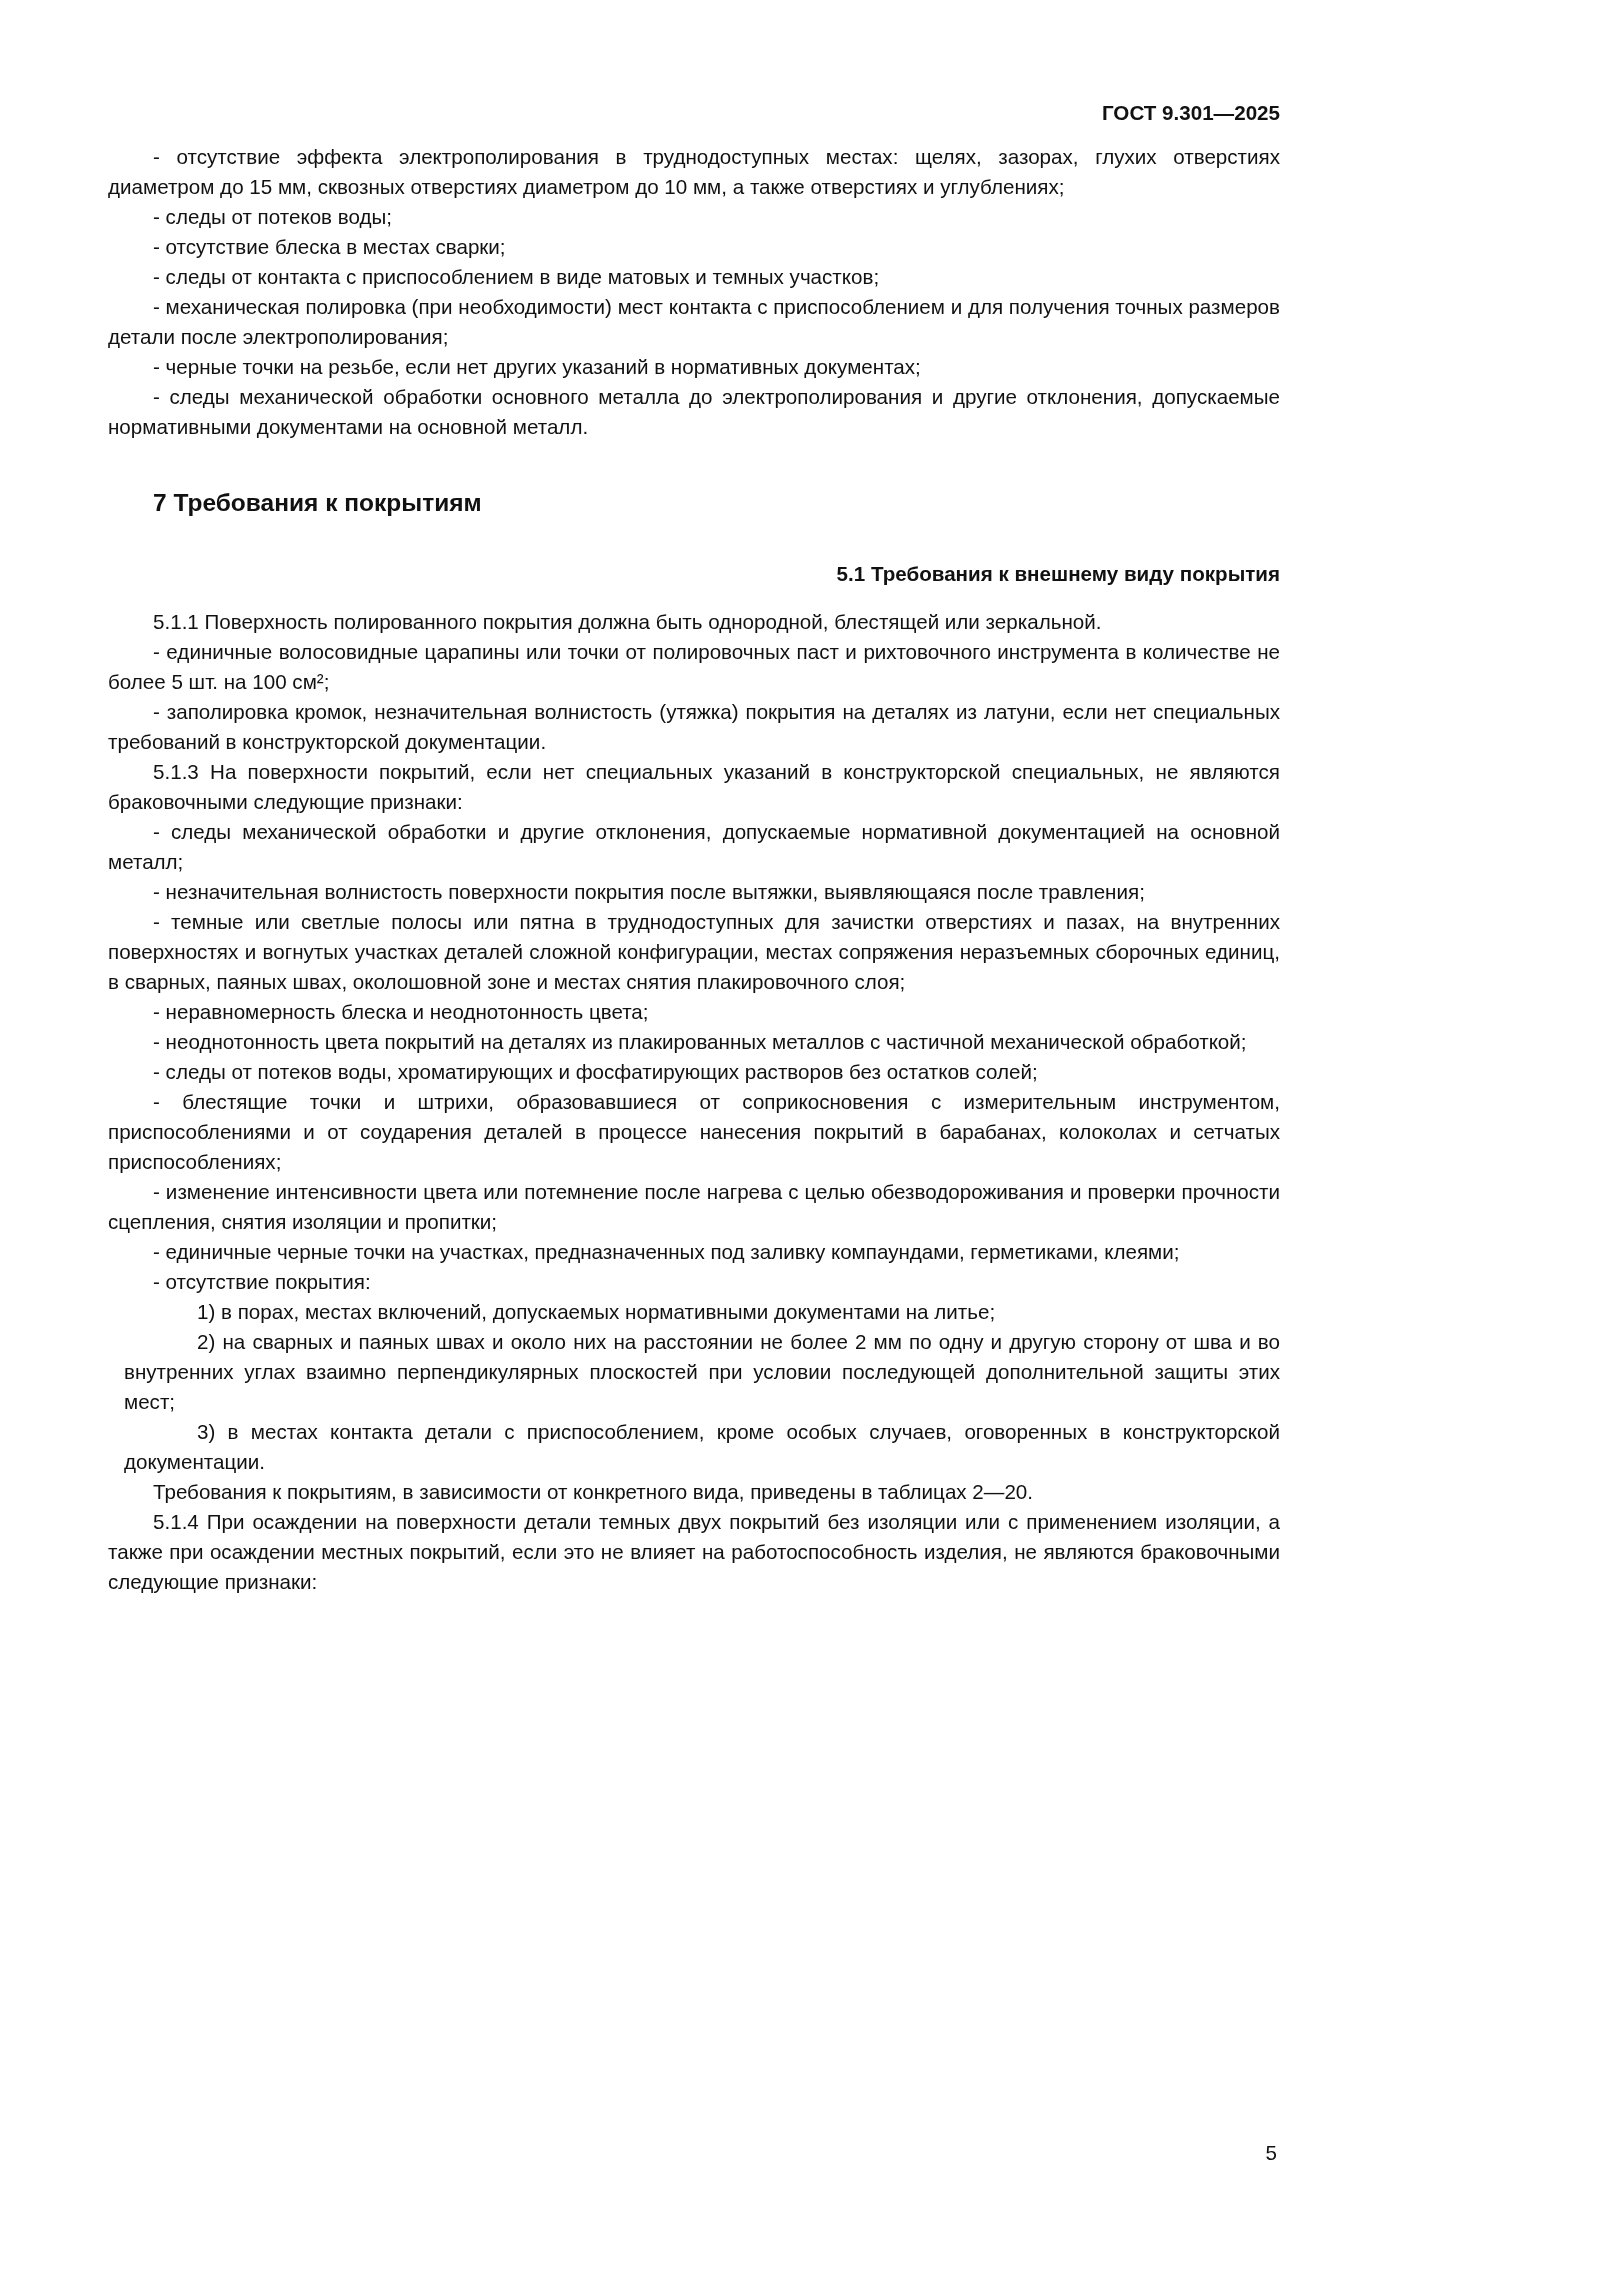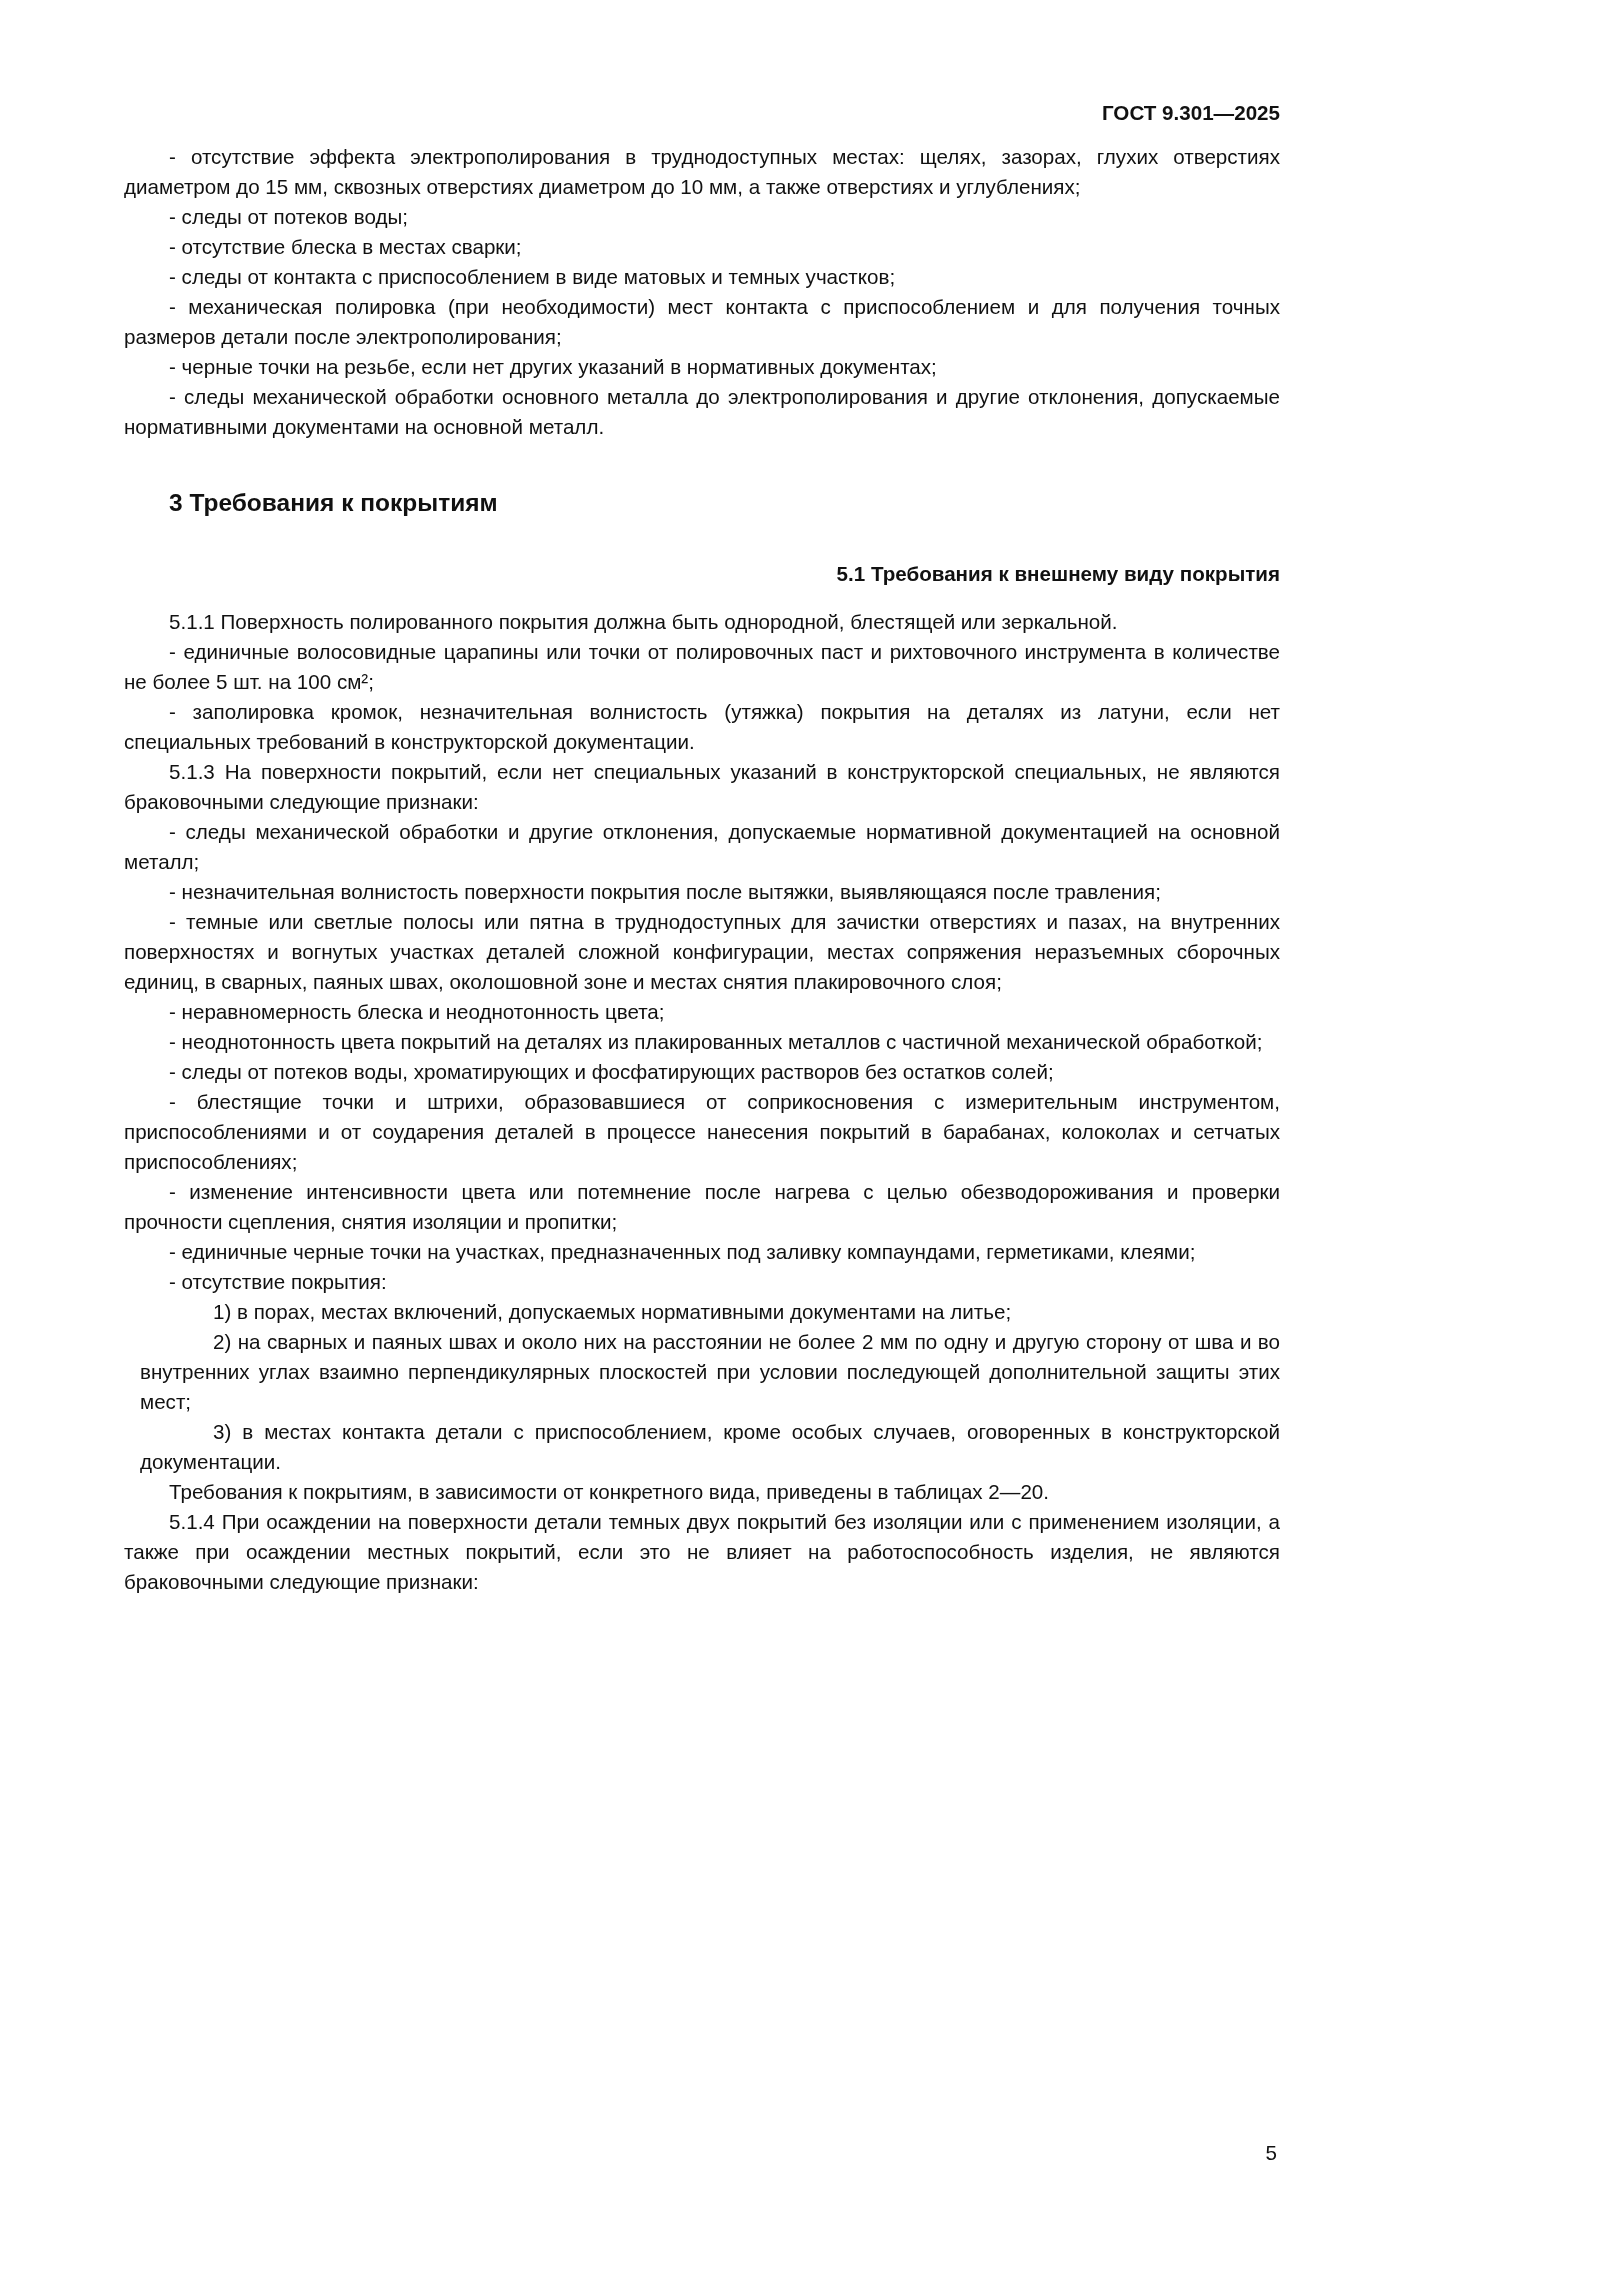--- a/index.html
+++ b/index.html
@@ -23,21 +23,21 @@
     position: absolute;
     top: 98px;
     right: 120px;
     font-weight: bold;
     font-size: 20.6px;
     text-align: right;
   }
   .doc-body {
     position: absolute;
     top: 142px;
-    left: 124px;
+    left: 108px;
     right: 120px;
   }
   .para {
     margin: 0;
     text-align: justify;
     text-indent: 45px;
   }
   .para.indent2 {
     text-indent: 73px;
     margin-left: 16px;
@@ -71,21 +71,21 @@
   <div class="doc-header">ГОСТ 9.301—2025</div>
 
   <div class="doc-body">
       <p class="para body">- отсутствие эффекта электрополирования в труднодоступных местах: щелях, зазорах, глухих отверстиях диаметром до 15 мм, сквозных отверстиях диаметром до 10 мм, а также отверстиях и углублениях;</p>
       <p class="para body">- следы от потеков воды;</p>
       <p class="para body">- отсутствие блеска в местах сварки;</p>
       <p class="para body">- следы от контакта с приспособлением в виде матовых и темных участков;</p>
       <p class="para body">- механическая полировка (при необходимости) мест контакта с приспособлением и для получения точных размеров детали после электрополирования;</p>
       <p class="para body">- черные точки на резьбе, если нет других указаний в нормативных документах;</p>
       <p class="para body">- следы механической обработки основного металла до электрополирования и другие отклонения, допускаемые нормативными документами на основной металл.</p>
-      <p class="para h1">3 Требования к покрытиям</p>
+      <p class="para h1">7 Требования к покрытиям</p>
       <p class="para h2">5.1 Требования к внешнему виду покрытия</p>
       <p class="para body">5.1.1 Поверхность полированного покрытия должна быть однородной, блестящей или зеркальной.</p>
       <p class="para body">- единичные волосовидные царапины или точки от полировочных паст и рихтовочного инструмента в количестве не более 5 шт. на 100 см²;</p>
       <p class="para body">- заполировка кромок, незначительная волнистость (утяжка) покрытия на деталях из латуни, если нет специальных требований в конструкторской документации.</p>
       <p class="para body">5.1.3 На поверхности покрытий, если нет специальных указаний в конструкторской специальных, не являются браковочными следующие признаки:</p>
       <p class="para body">- следы механической обработки и другие отклонения, допускаемые нормативной документацией на основной металл;</p>
       <p class="para body">- незначительная волнистость поверхности покрытия после вытяжки, выявляющаяся после травления;</p>
       <p class="para body">- темные или светлые полосы или пятна в труднодоступных для зачистки отверстиях и пазах, на внутренних поверхностях и вогнутых участках деталей сложной конфигурации, местах сопряжения неразъемных сборочных единиц, в сварных, паяных швах, околошовной зоне и местах снятия плакировочного слоя;</p>
       <p class="para body">- неравномерность блеска и неоднотонность цвета;</p>
       <p class="para body">- неоднотонность цвета покрытий на деталях из плакированных металлов с частичной механической обработкой;</p>

